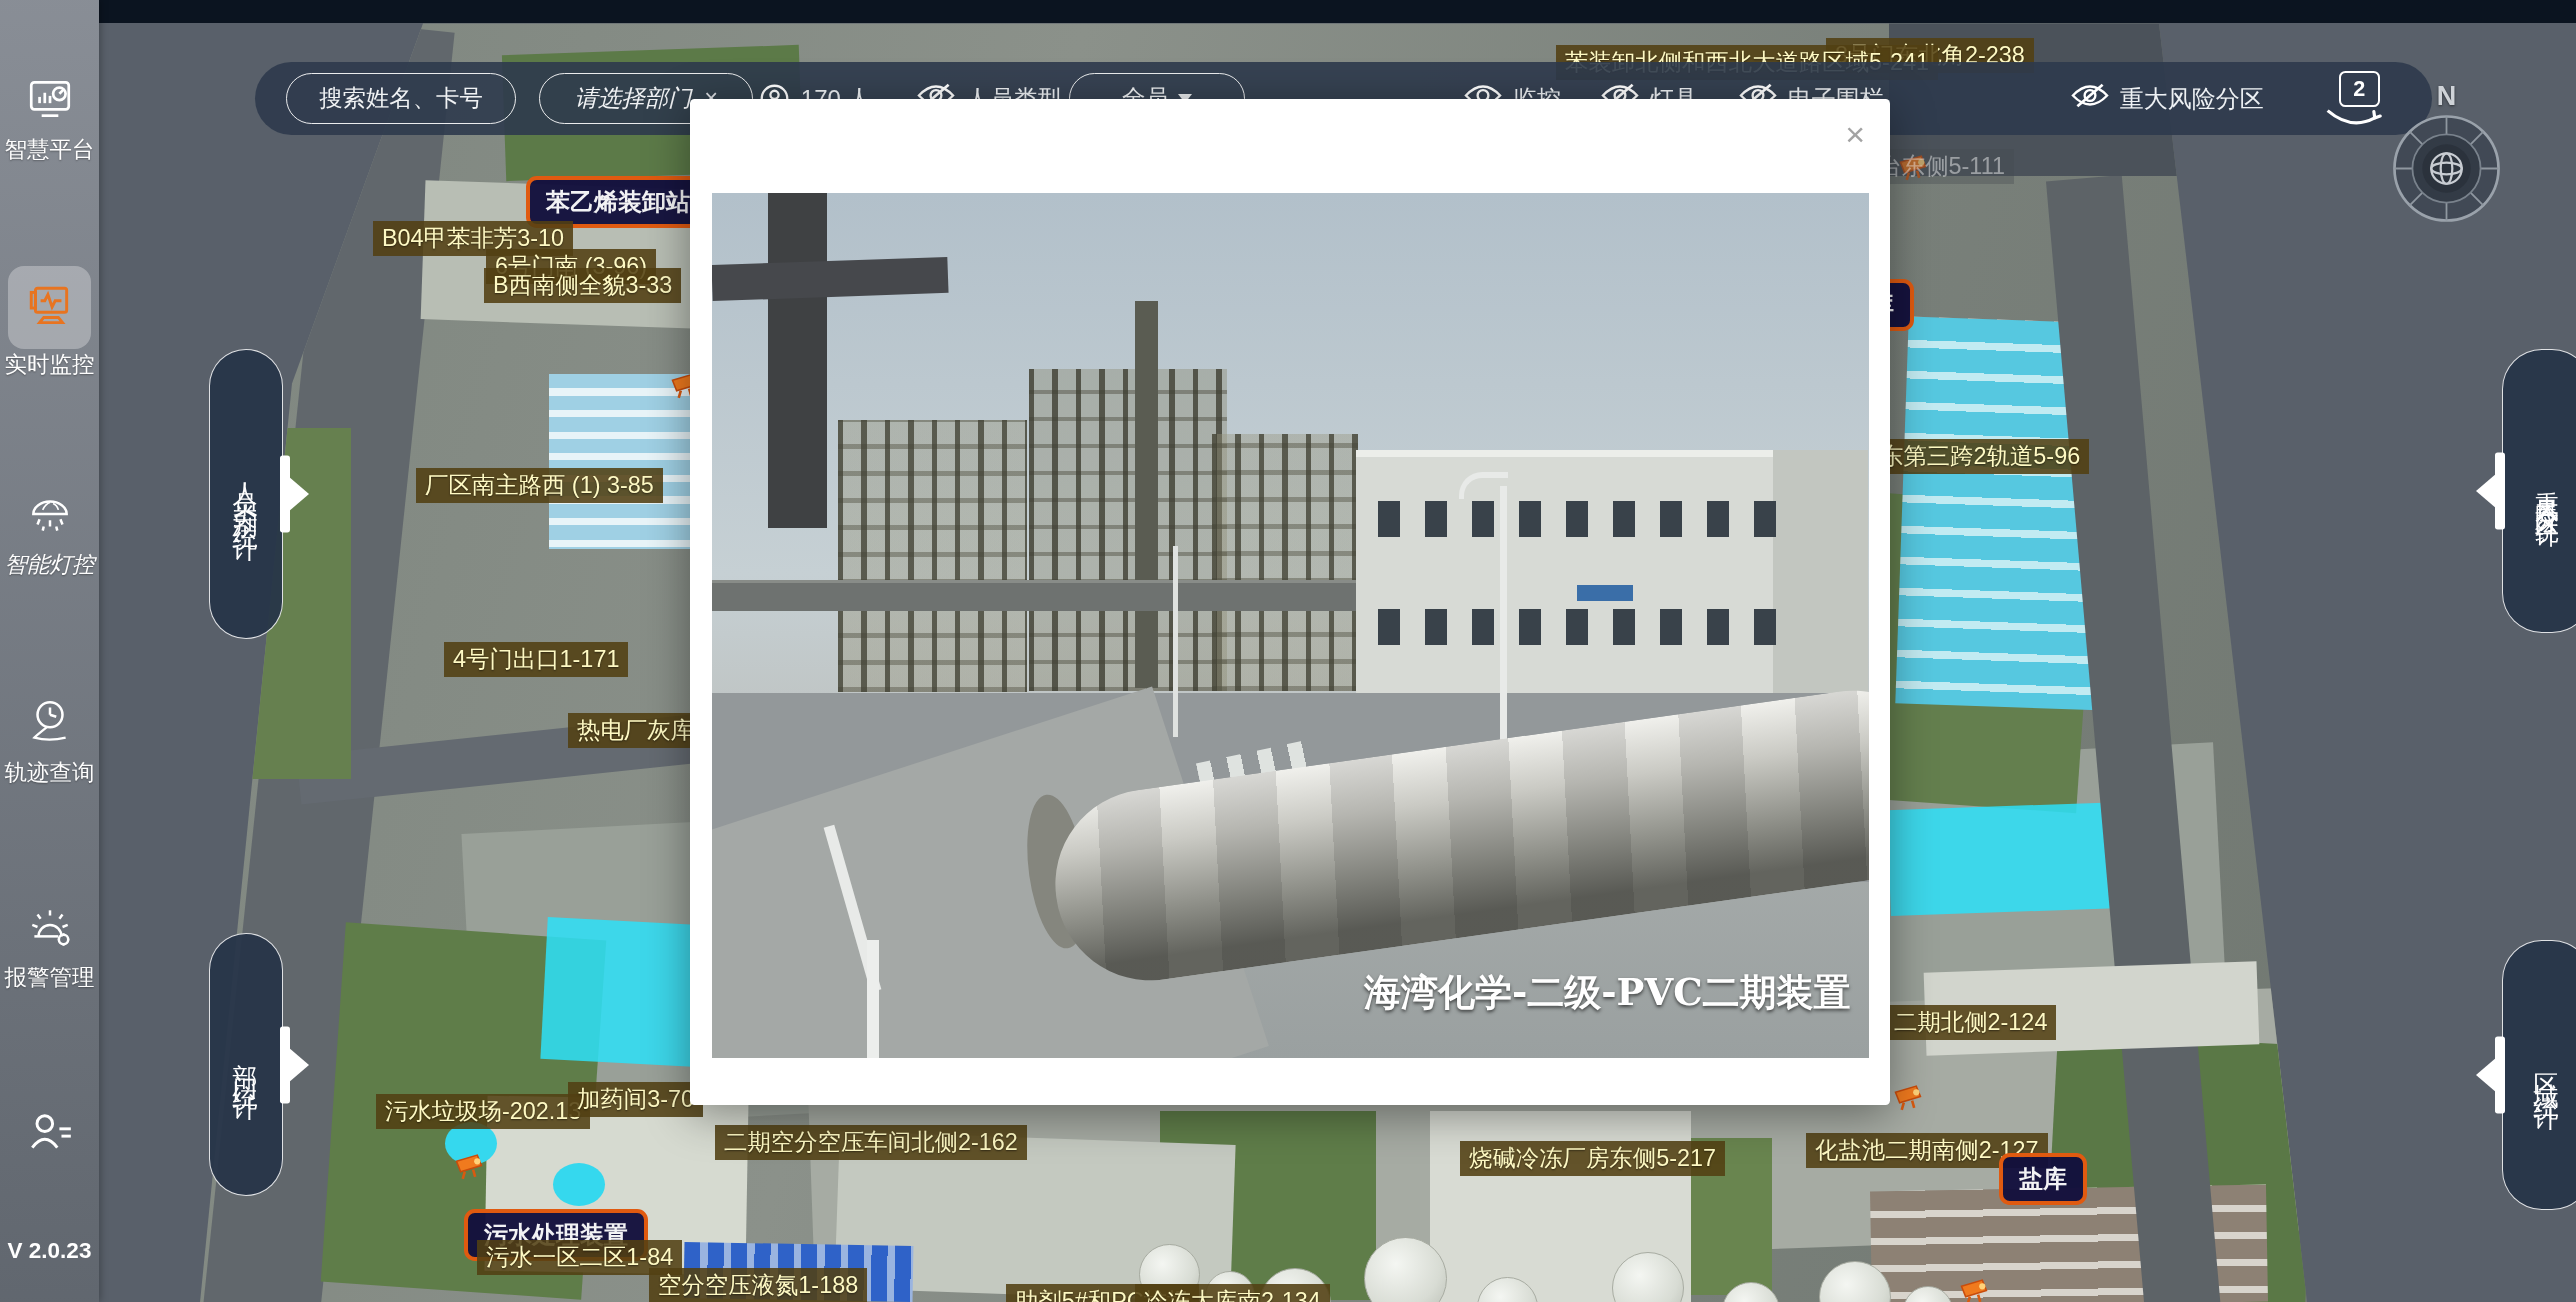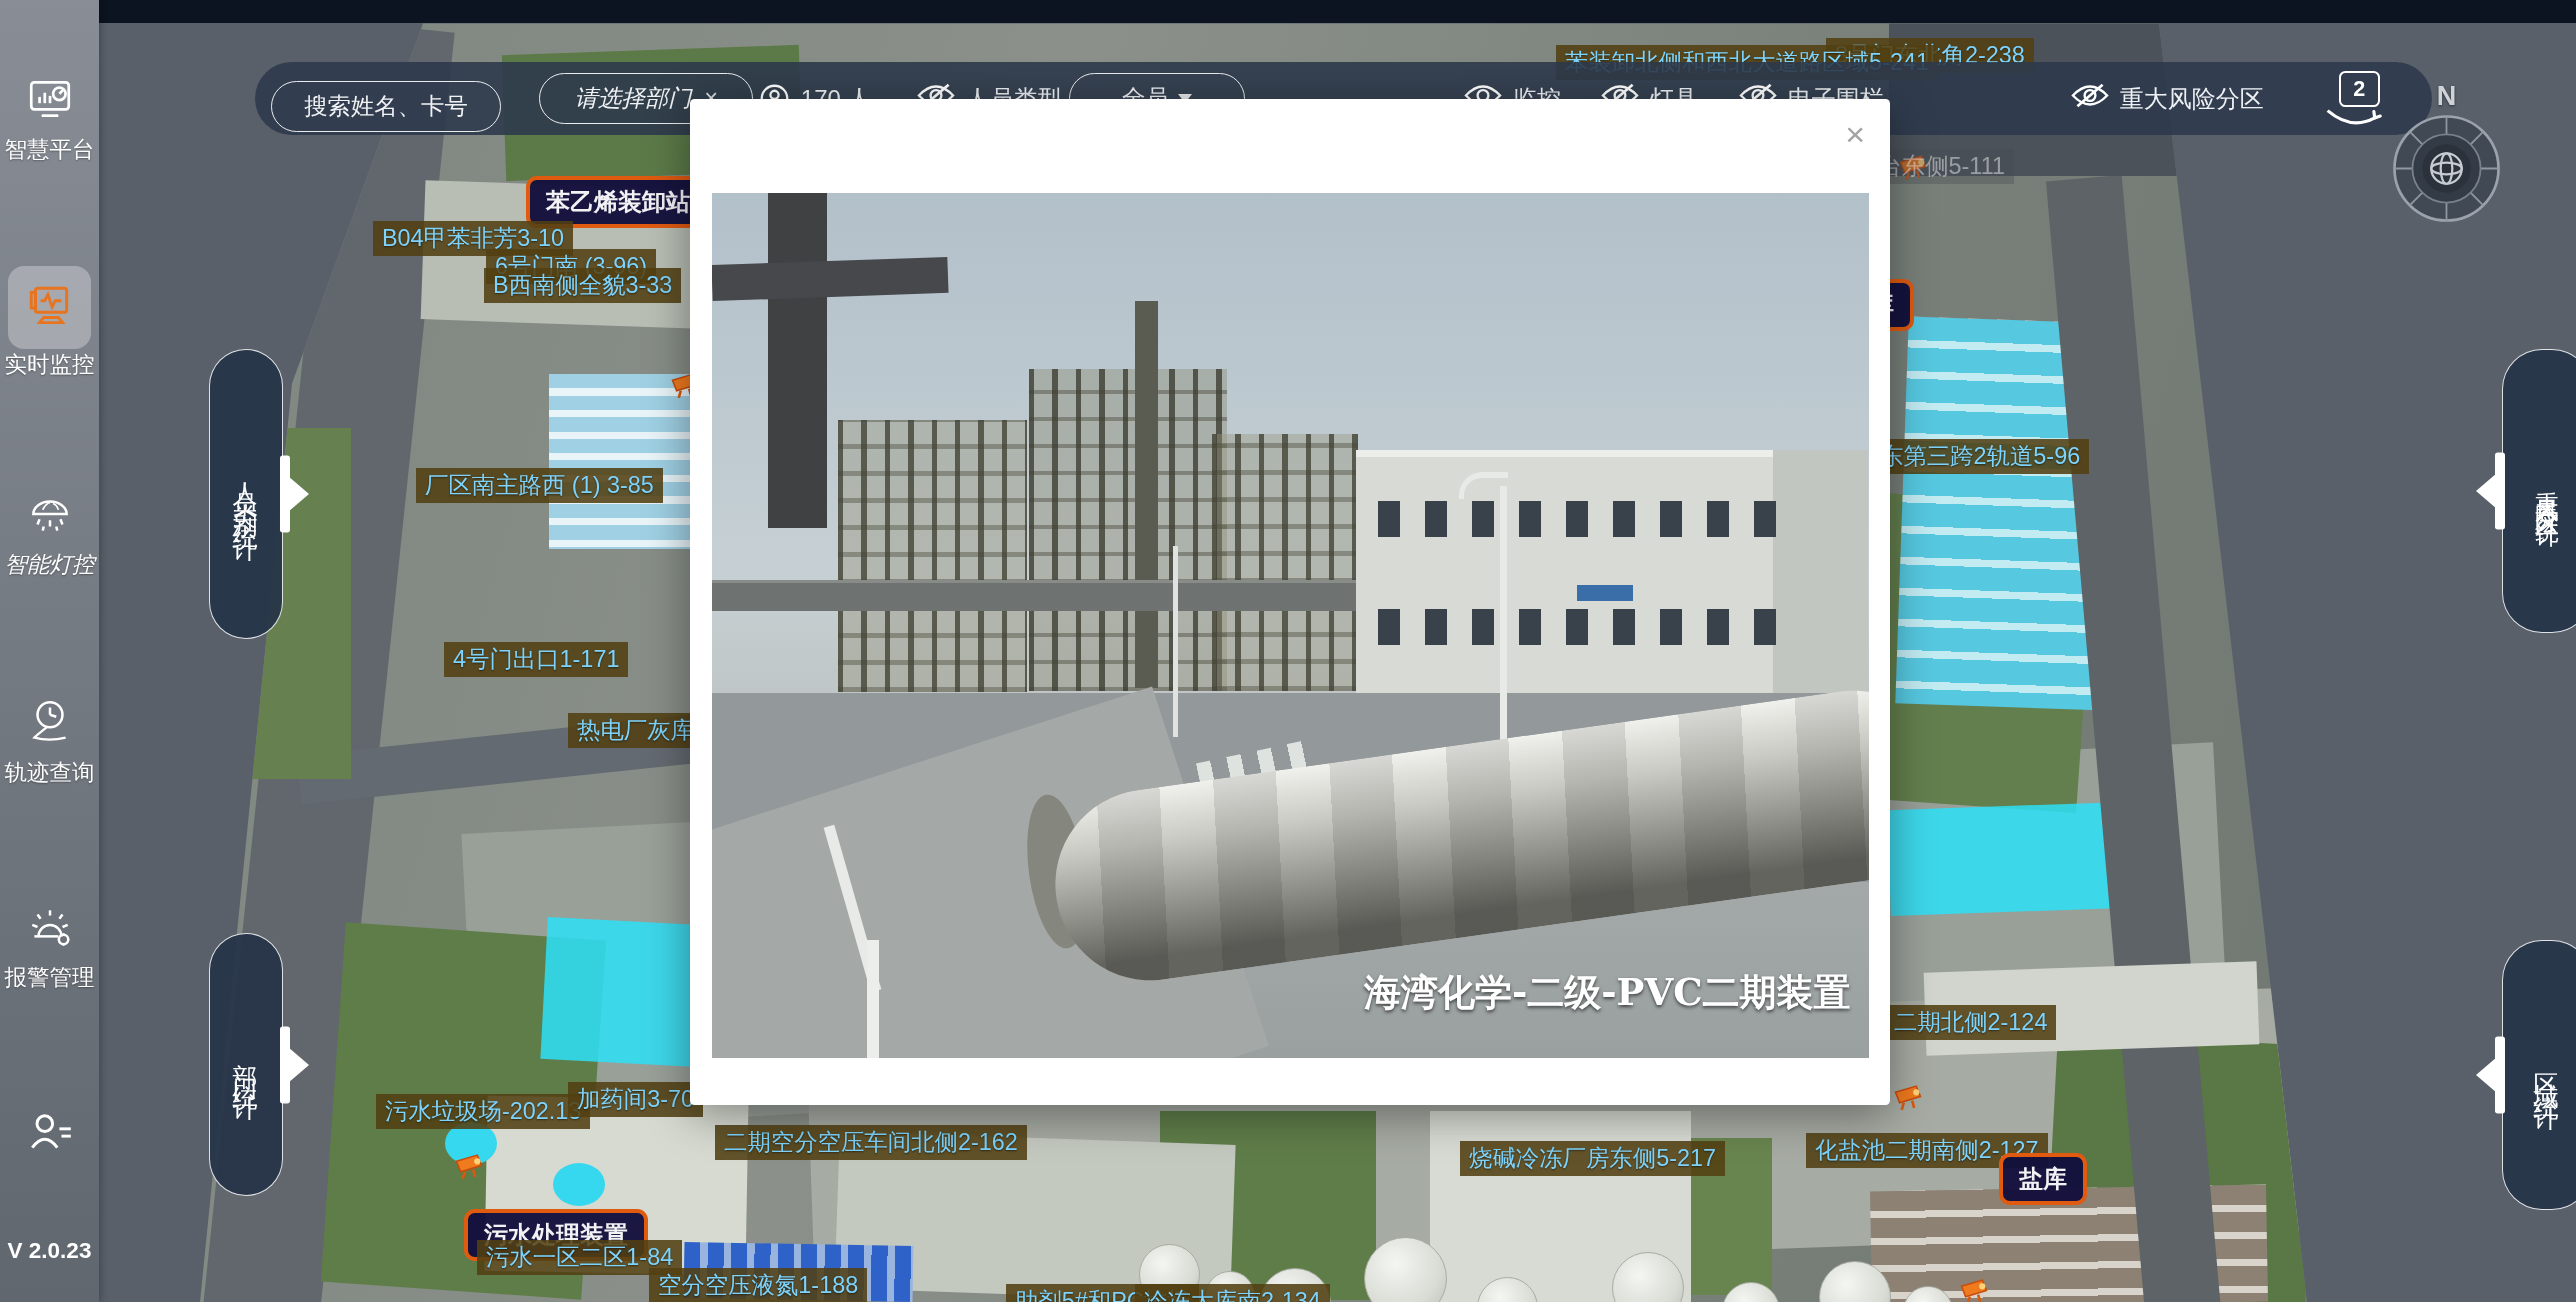--- a/index.html
+++ b/index.html
@@ -18,21 +18,21 @@
   .dec{position:absolute;}
   .rep1{background:repeating-linear-gradient(180deg,#9fd0e4 0 14.4px,#e8f4f8 14.4px 21.6px);}
   .rep2{background:repeating-linear-gradient(180deg,#8d8174 0 20px,#d8d4cc 20px 27px);}
   .rep3{background:repeating-linear-gradient(180deg,#56c8e0 0 23.4px,#c2ebf2 23.4px 31px);}
   .rep4{background:repeating-linear-gradient(90deg,#2f62c8 0 16px,#9ab4e0 16px 23.4px);}
   .tank{position:absolute;border-radius:50%;background:radial-gradient(circle at 38% 32%,#f4f6f2,#d8dcd4 60%,#b6bab0);border:0.9px solid #a8aca2;}
 
   
   #label-layer{left:0;top:0;width:2576px;height:1302px;z-index:2;pointer-events:none;}
   .map-label{position:absolute;white-space:nowrap;line-height:1.25;pointer-events:auto;}
-  .map-label.brown{background:rgba(82,64,18,.88);color:#7dd3fc;font-size:23.4px;padding:2.7px 9px;
+  .map-label.brown{background:rgba(82,64,18,.88);color:#fef9c3;font-size:23.4px;padding:2.7px 9px;
     text-shadow:0 0.9px 1.8px rgba(0,0,0,.5);}
   .map-label.navy{background:rgba(18,15,60,.96);border:4.5px solid #e05a10;border-radius:10.8px;
     color:#f2f2f4;font-size:24px;font-weight:bold;padding:7.2px 16px;}
   .map-label.faded{background:rgba(70,74,80,.35);color:rgba(255,255,255,.45);font-size:23.4px;padding:2.7px 9px;}
 
   
   #topbar{left:255px;top:62px;width:2177px;height:73px;background:rgba(45,58,76,.9);
     border-radius:37px;z-index:5;color:#eef1f4;}
   #topbar .pill{position:absolute;top:10.8px;height:51px;border:1.8px solid rgba(255,255,255,.9);
     border-radius:26px;display:flex;align-items:center;justify-content:center;gap:9px;
@@ -178,21 +178,21 @@
     <div class="map-label navy" style="left: 1999px; top: 1153px;">盐库</div>
     <div class="map-label brown" style="left: 1885px; top: 1005px;">二期北侧2-124</div>
     <div class="map-label brown" style="left: 1871px; top: 439px;">东第三跨2轨道5-96</div>
     <div class="map-label navy" style="left: 1826px; top: 279px;">仓库</div>
     <div class="map-label brown" style="left: 1826px; top: 38px;">8号门东北角2-238</div>
     <div class="map-label brown" style="left: 1556px; top: 45px;">苯装卸北侧和西北大道路区域5-241</div>
     <div class="map-label faded" style="left: 1846px; top: 149px;">月台东侧5-111</div>
   </div>
 
 <div id="topbar" class="abs">
-  <div class="pill" style="left:16px;width:230px;margin-top:8px;">
+  <div class="pill" style="left:31px;width:230px;">
     <span>搜索姓名、卡号</span>
   </div>
   <div class="pill" style="left:284px;width:214px;font-style:italic;">
     <span>请选择部门</span>
     <span class="xclear">×</span>
   </div>
   <div class="grp" style="left:504px;">
     <svg width="31" height="31" viewBox="0 0 34 34" fill="none" stroke="#fff" stroke-width="2.5">
       <circle cx="17" cy="17" r="14"></circle>
         <circle cx="17" cy="13" r="4.5"></circle>

